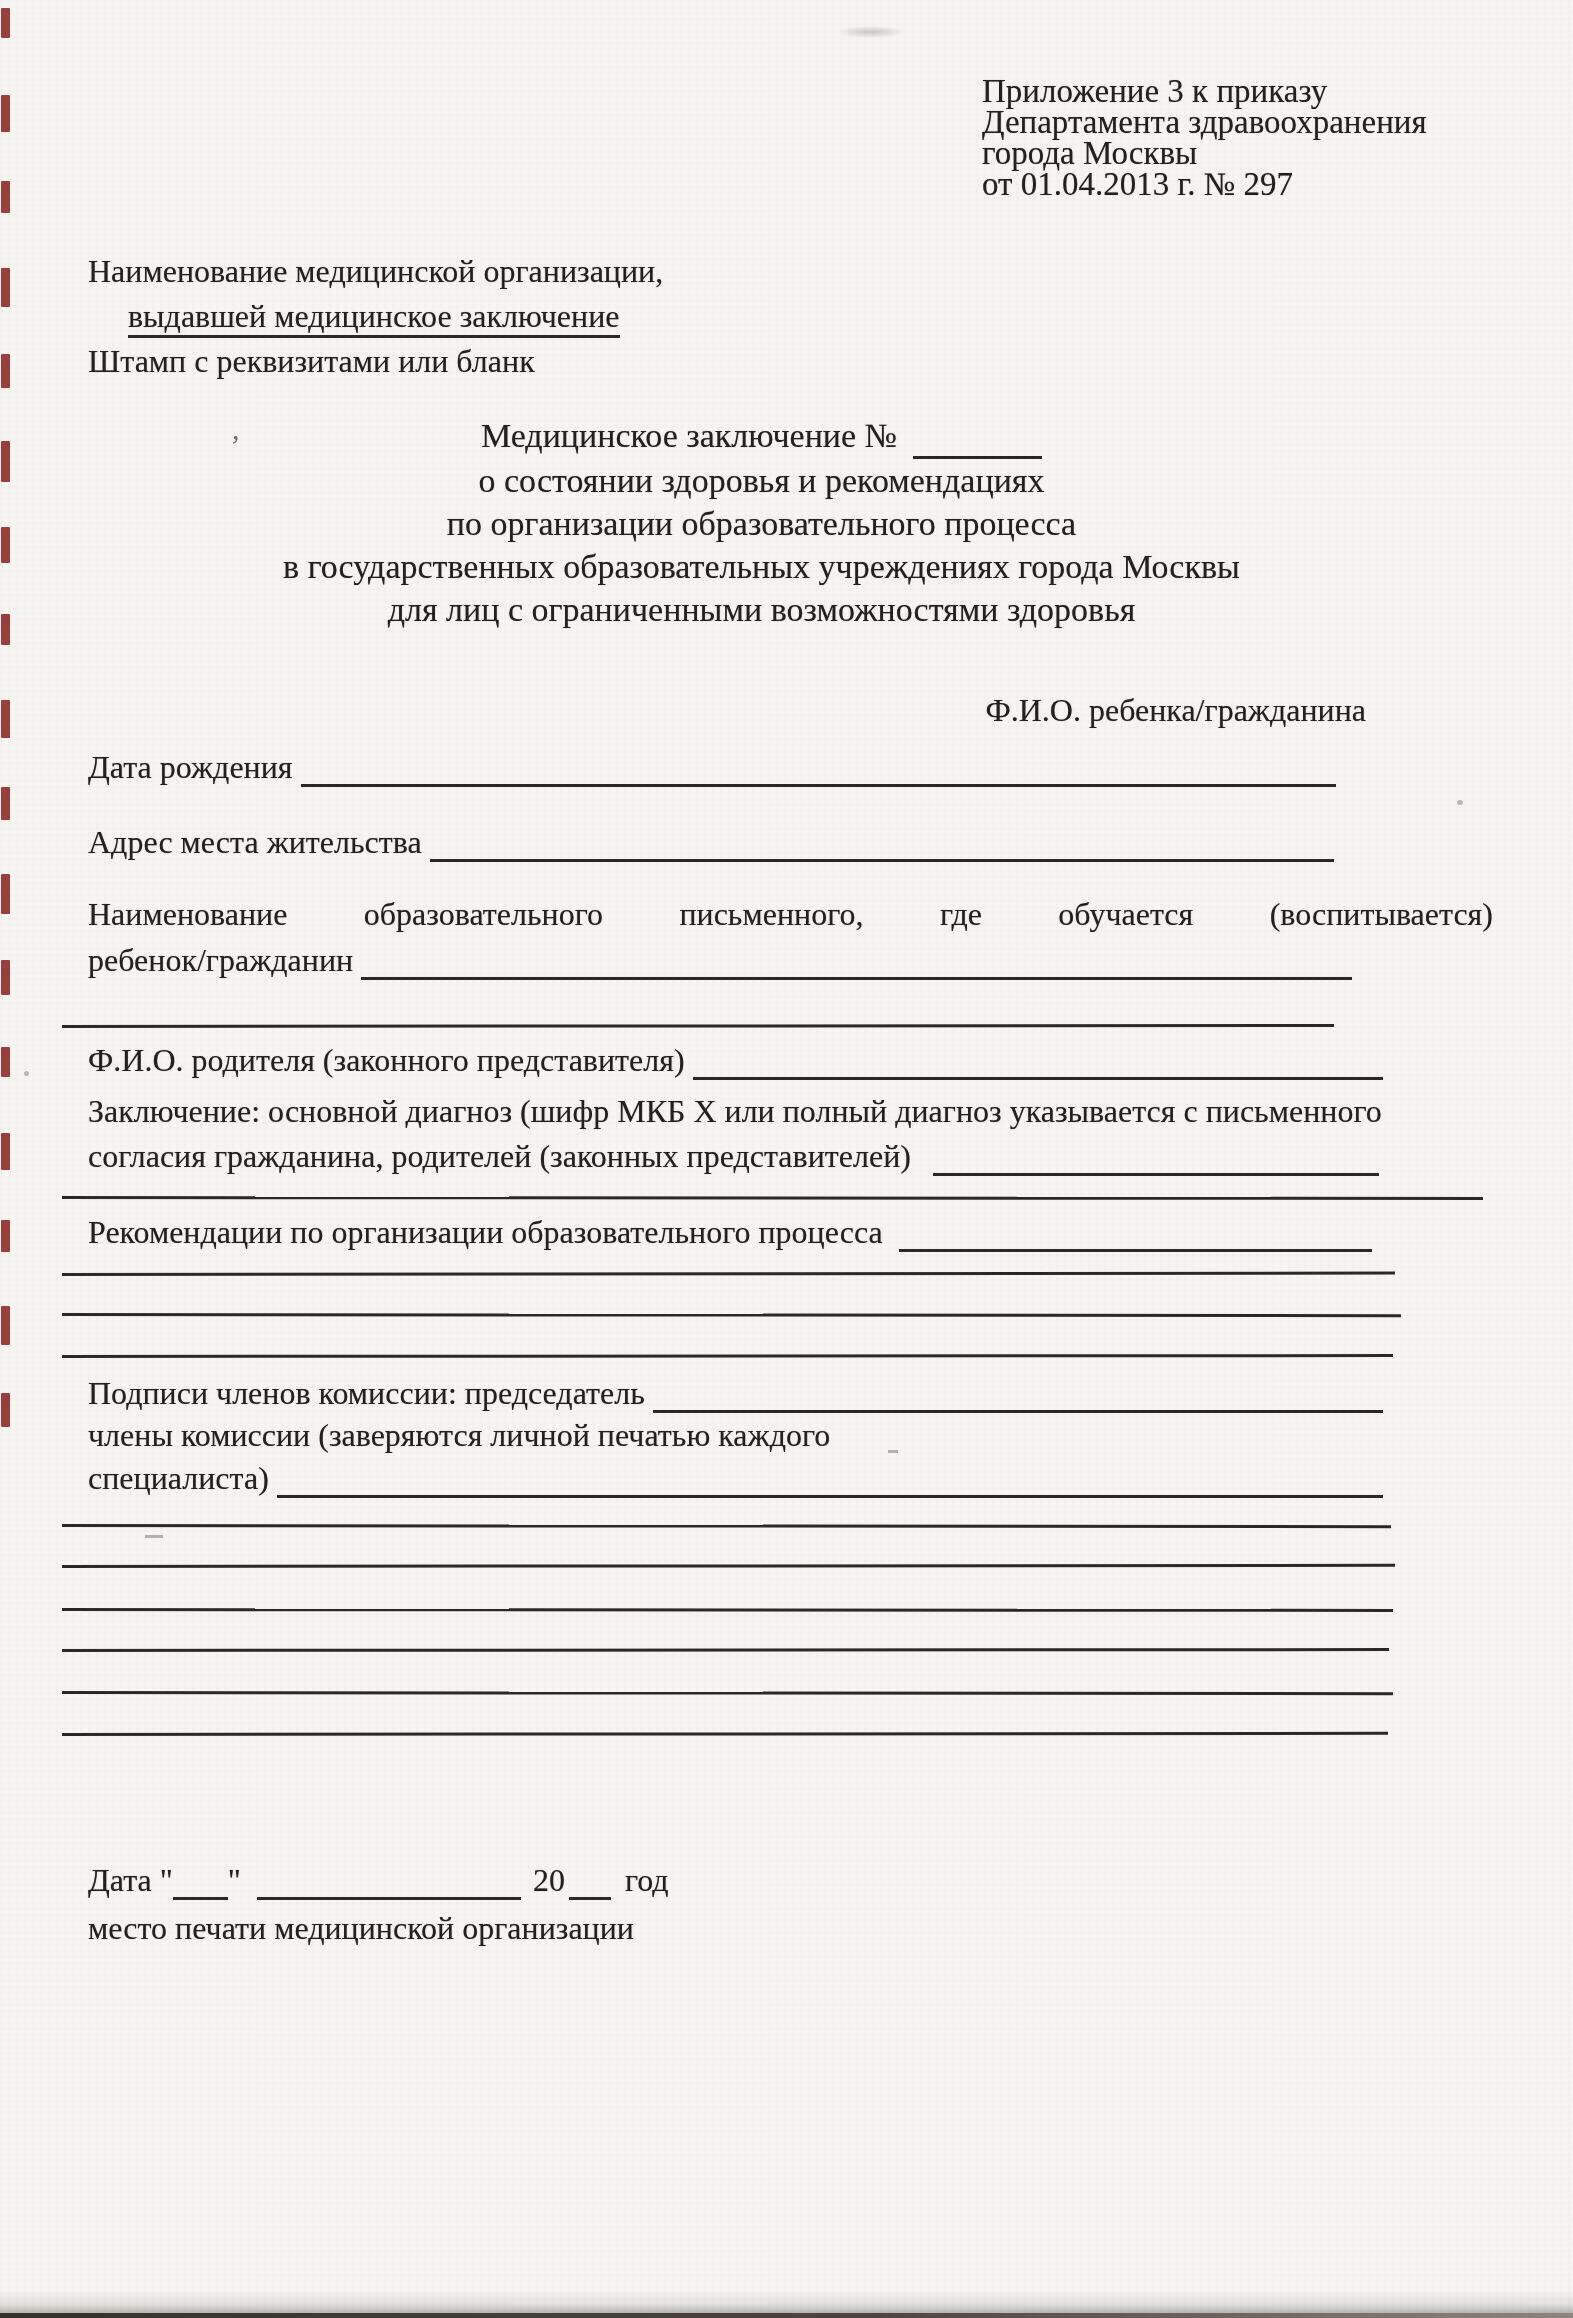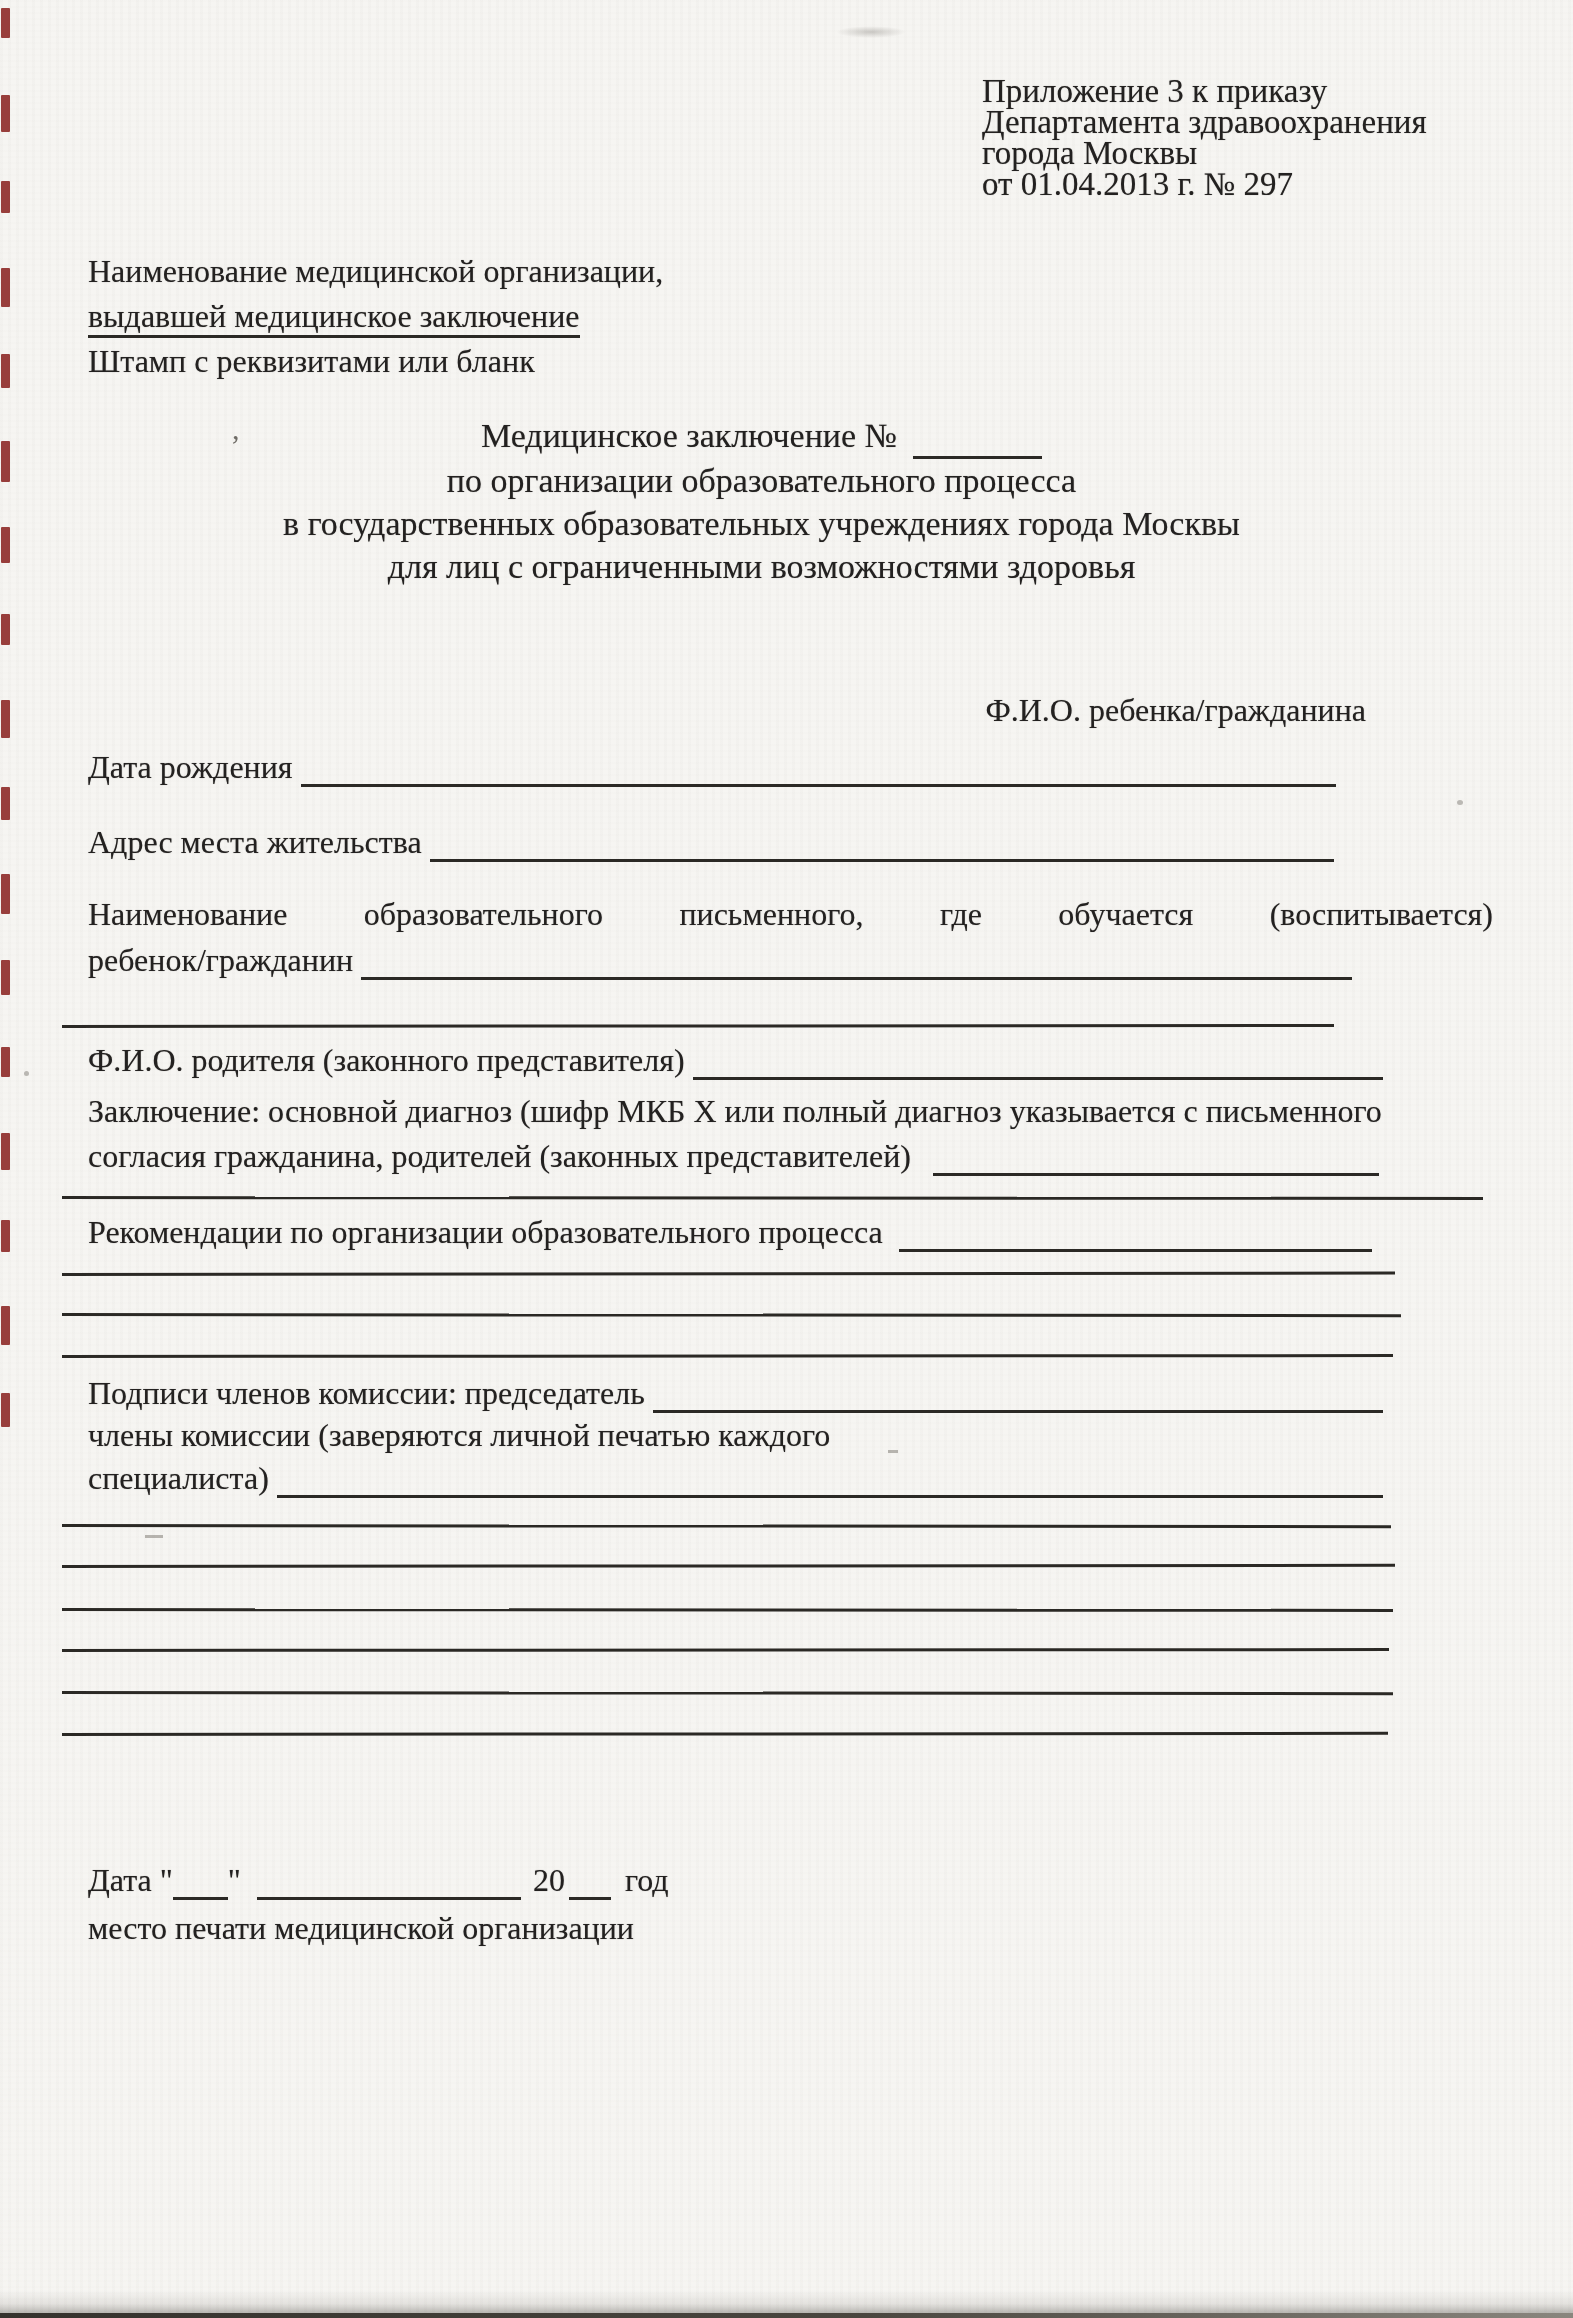--- a/index.html
+++ b/index.html
@@ -17,21 +17,21 @@
       repeating-linear-gradient(90deg, rgba(70,65,58,0.018) 0 3px, rgba(0,0,0,0) 3px 8px),
       repeating-linear-gradient(0deg, rgba(120,110,95,0.012) 0 2px, rgba(0,0,0,0) 2px 6px);
   }
   .txt { text-shadow: 0 0 1px rgba(40,37,33,0.45); }
 
   
   .header-note { position:absolute; left:982px; top:76px; font-size:33px; line-height:31px; }
 
   
   .issuer { position:absolute; left:88px; top:249px; font-size:32px; line-height:45px; }
-  .issuer .u { border-bottom:3px solid #2b2925; padding-bottom:1px; }
+  .issuer .u { border-bottom:3px solid #2b2925; padding-bottom:1px;margin-left:40px; }
 
   
   .title { position:absolute; left:0; top:414px; width:1523px; text-align:center; font-size:34px; line-height:43px; }
   .num-blank { display:inline-block; width:129px; height:10px; border-bottom:3px solid #2b2925; margin-left:16px; vertical-align:-12px; }
 
   
   .row { position:absolute; display:flex; align-items:flex-end; font-size:32px; line-height:40px; }
   .row .lbl { white-space:pre; flex:0 0 auto; }
   .row .fill { flex:1 1 auto; height:12px; border-bottom:3px solid #2b2925; margin-left:8px; }
   .row .fill.gap-lg { margin-left:22px; }
@@ -97,20 +97,21 @@
   </div>
 
   <div class="issuer txt">
     <div>Наименование медицинской организации,</div>
     <div><span class="u">выдавшей медицинское заключение</span></div>
     <div>Штамп с реквизитами или бланк</div>
   </div>
 
   <div class="title txt">
     <div><span>Медицинское заключение №</span><span class="num-blank"></span></div>
+    <div>о состоянии здоровья и рекомендациях</div>
     <div>по организации образовательного процесса</div>
     <div>в государственных образовательных учреждениях города Москвы</div>
     <div>для лиц с ограниченными возможностями здоровья</div>
   </div>
 
   <div class="row txt" style="left:88px; top:690px; width:1278px;flex-direction:column;">
     <span class="lbl">Ф.И.О. ребенка/гражданина</span>
     <span class="fill"></span>
   </div>
 

